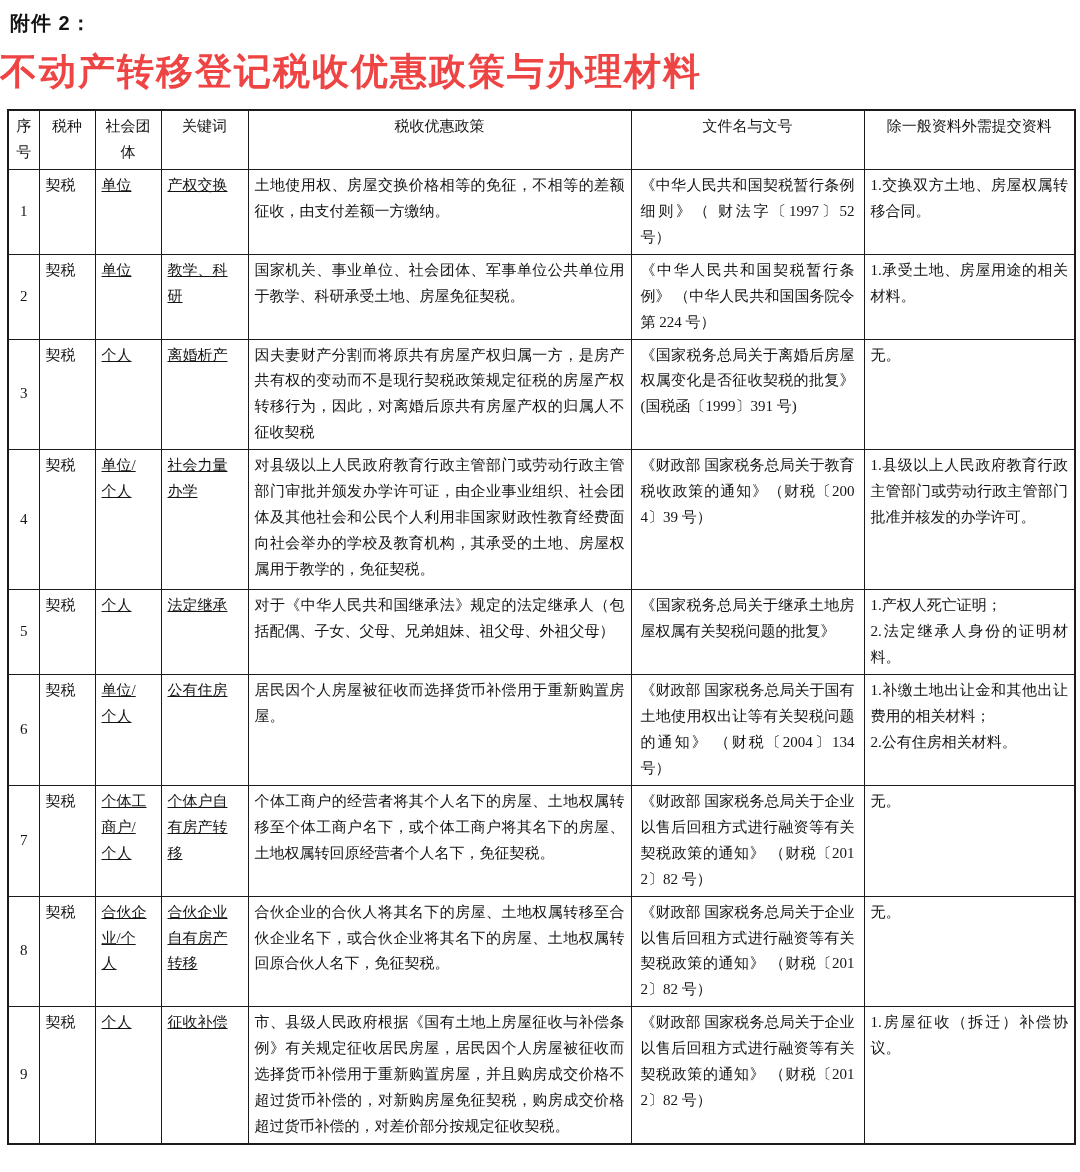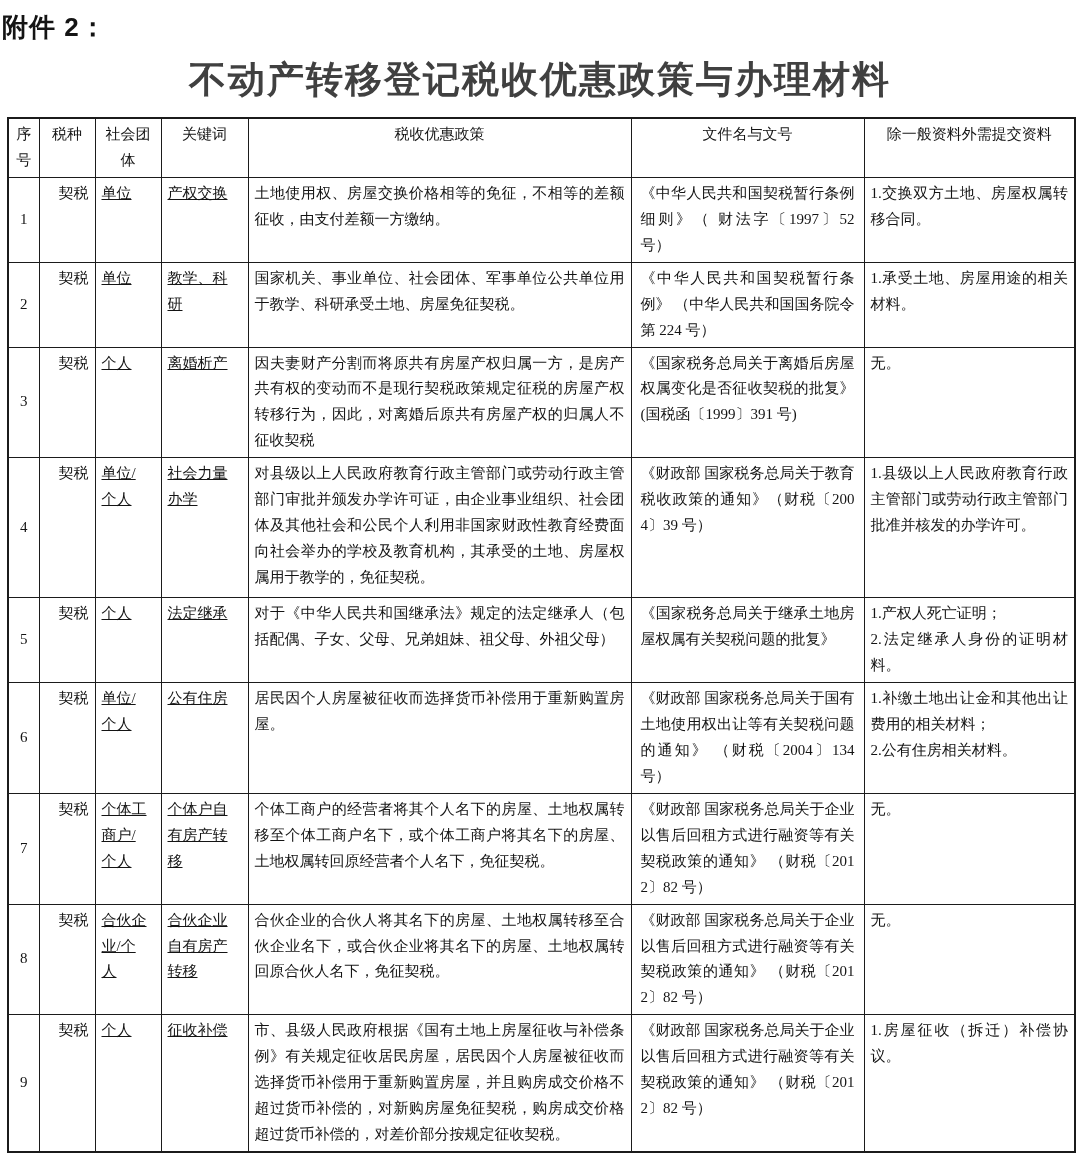--- a/index.html
+++ b/index.html
@@ -2,40 +2,40 @@
 <html><head>
 <meta charset="utf-8">
 <style>
   html,body{margin:0;padding:0;}
   body{
     width:1080px;height:1172px;overflow:hidden;background:#ffffff;
     color:#141414;font-family:"Liberation Serif","DejaVu Serif",serif;
   }
   .attachment{
     font-family:"Liberation Sans","DejaVu Sans",sans-serif;
-    font-weight:700;font-size:26px;padding:10px 0 0 2px;letter-spacing:1px;
+    font-weight:700;font-size:20px;padding:10px 0 0 10px;letter-spacing:1px;
   }
   .doc-title{
     font-family:"Liberation Sans","DejaVu Sans",sans-serif;
-    font-weight:900;font-size:37px;text-align:center;
-    margin:10px 0 12px 0;letter-spacing:2px;color:#404040;
+    font-weight:900;font-size:37px;
+    margin:10px 0 12px 0;letter-spacing:2px;color:#ef4444;
   }
   table.policy-table{
     border-collapse:collapse;table-layout:fixed;
     width:1067px;margin-left:7px;border:2px solid #1b1b1b;
   }
   td,th{
     border:1px solid #1b1b1b;
     font-size:15px;line-height:1.73;font-weight:normal;
     padding:3px 6px;vertical-align:top;
     white-space:pre-line;word-break:break-all;
   }
   th{text-align:center;}
   td.c-no{text-align:center;vertical-align:middle;padding:0 2px;}
-  td.c-tax{text-align:right;margin-top:32px;}
+  td.c-tax{text-align:left;margin-top:32px;}
   td.c-target,td.c-keyword{text-align:left;text-decoration:underline;}
   td.c-policy,td.c-doc,td.c-materials{text-align:justify;}
   td.c-doc{padding:3px 9px;}
 </style>
 </head>
 <body>
 
 <div class="attachment">附件 2：</div>
 <div class="doc-title">不动产转移登记税收优惠政策与办理材料</div>
 

